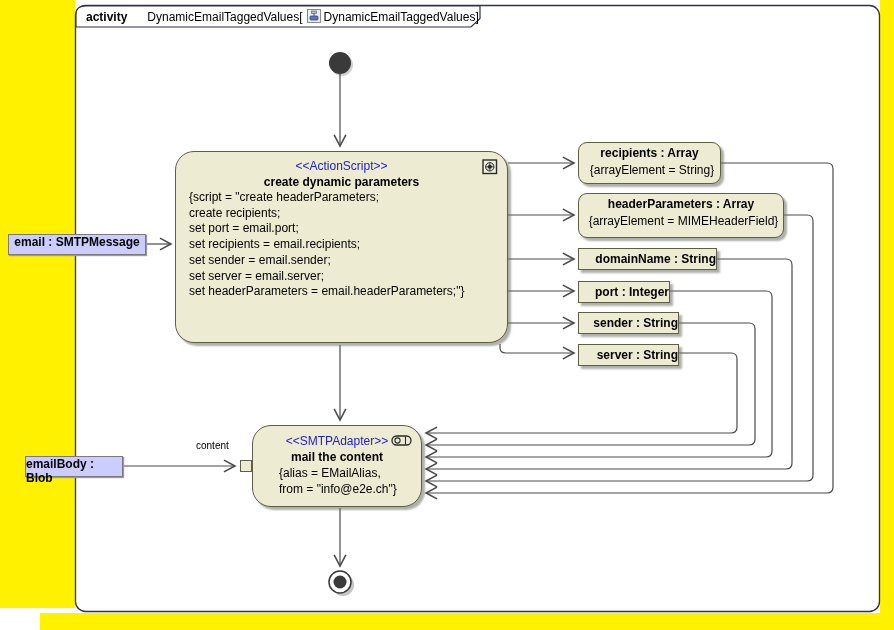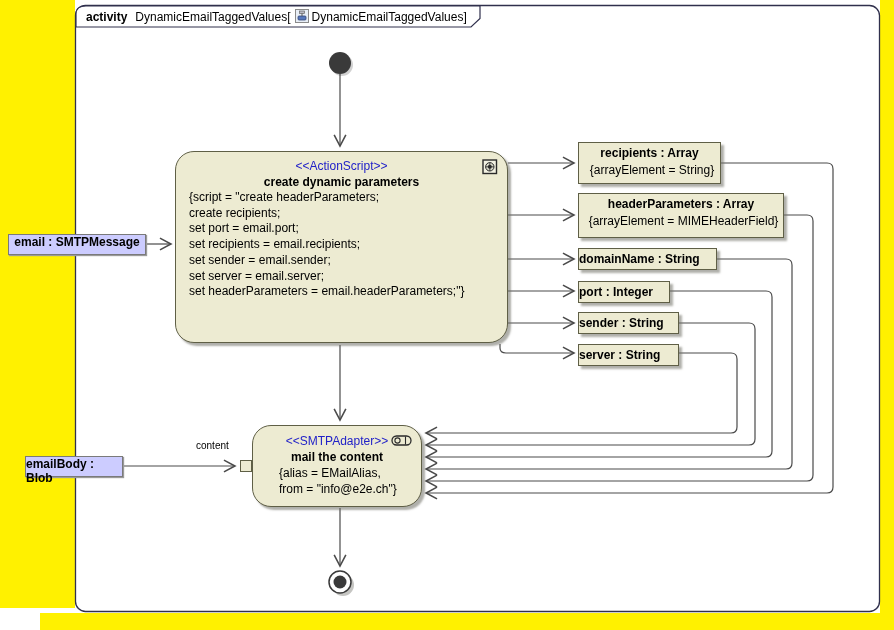--- a/index.html
+++ b/index.html
@@ -12,33 +12,33 @@
   .abs{position:absolute;}
   
   #yellow-left{left:0;top:0;width:75px;height:608px;background:#fff100;}
   #yellow-right{left:880px;top:0;width:14px;height:613px;background:#fff100;}
   #yellow-bottom{left:40px;top:613px;width:854px;height:17px;background:#fff100;}
   #white-notch{left:0;top:608px;width:40px;height:22px;background:#ffffff;}
   
   #edge-layer{left:0;top:0;width:894px;height:630px;pointer-events:none;}
   
   #frame-title{left:86px;top:9px;height:16px;display:flex;align-items:center;white-space:nowrap;}
-  #frame-title .kind{font-weight:bold;margin-right:8px;}
+  #frame-title .kind{font-weight:bold;margin-right:20px;}
   #frame-title .icn{display:inline-block;margin:0 3px 0 4px;}
   
   .knode{
     background:#edebd2;border:1px solid #5f5f46;
     box-shadow:3px 3px 2px rgba(110,110,100,0.55);
     box-sizing:border-box;
   }
   .round{border-radius:19px;}
-  .objbox{padding-top:2px;}
+  .objbox{padding-top:2px;border-radius:9px;}
   .objbox .nm{font-weight:bold;text-align:center;line-height:17px;}
   .objbox .tg{text-align:center;padding-left:5px;line-height:17px;}
-  .oneline{display:flex;align-items:center;justify-content:flex-start;font-weight:bold;}
+  .oneline{display:flex;align-items:center;justify-content:flex-end;font-weight:bold;}
   
   #action-node{left:175px;top:151px;width:333px;height:192px;padding-top:6px;}
   #mail-node{left:252px;top:425px;width:170px;height:82px;padding-top:7px;}
   .stereo{color:#2121c8;text-align:center;line-height:16px;}
   .nodename{font-weight:bold;text-align:center;line-height:16px;}
   .script-line{padding-left:13px;line-height:15.7px;}
   .tag-line{padding-left:26px;line-height:16px;}
   
   .lav{
     background:#ccccff;border:1px solid #7a7a7a;

